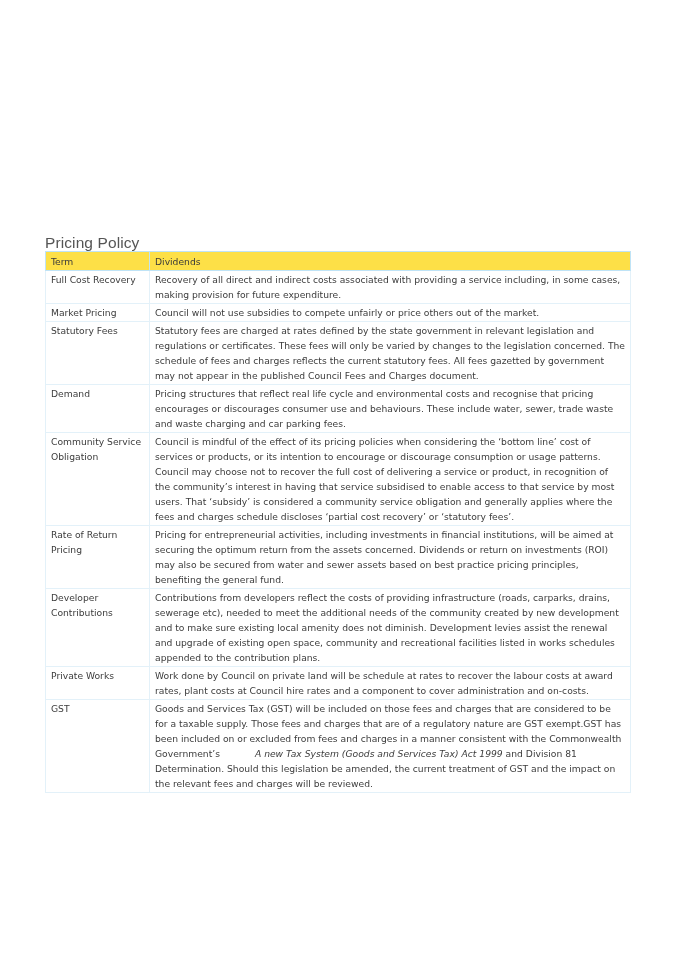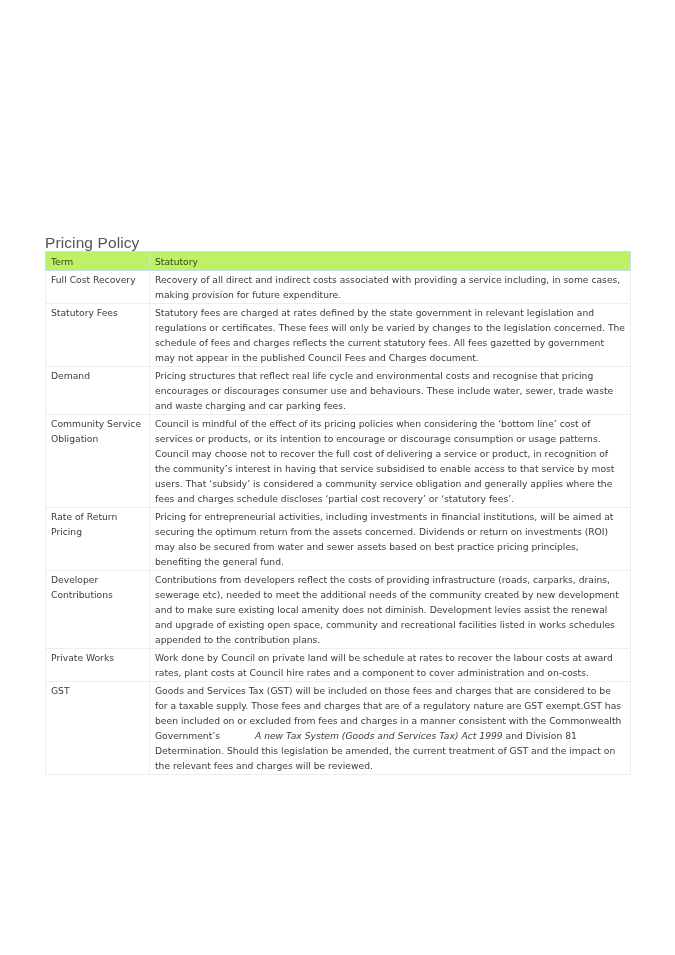--- a/index.html
+++ b/index.html
@@ -14,21 +14,21 @@
     }
     table.policy {
       position: absolute; left: 45px; top: 251px;
       width: 585px; border-collapse: collapse; table-layout: fixed;
       font-family: "DejaVu Sans", sans-serif; font-size: 9.2px; line-height: 15px;
       color: #3c3c3c;
     }
     table.policy col.c-term { width: 104px; }
     table.policy col.c-def { width: 481px; }
     table.policy th {
-      background: #bef264; color: #3a3a3a; font-weight: normal; text-align: left;
+      background: #fde047; color: #3a3a3a; font-weight: normal; text-align: left;
       padding: 1px 5px 1px 5px; height: 16px; border: 1px solid #bfe3f6;
     }
     table.policy td {
       vertical-align: top; padding: 1px 5px 1px 5px;
       border: 1px solid #e3f1f9;
     }
     table.policy td.term { padding-right: 3px; }
     .footer {
       position: absolute; right: 33px; top: 984px;
       font-family: "Liberation Sans", sans-serif; font-size: 15px; color: #222222;
@@ -41,27 +41,31 @@
 <h2 class="section-title">Pricing Policy</h2>
 
 <table class="policy">
   <colgroup>
       <col class="c-term">
       <col class="c-def">
     </colgroup>
   <thead>
     <tr>
       <th>Term</th>
-      <th>Statutory</th>
+      <th>Dividends</th>
     </tr>
   </thead>
   <tbody>
     <tr>
       <td class="term">Full Cost Recovery</td>
       <td>Recovery of all direct and indirect costs associated with providing a service including, in some cases, making provision for future expenditure.</td>
+    </tr>
+    <tr>
+      <td class="term">Market Pricing</td>
+      <td>Council will not use subsidies to compete unfairly or price others out of the market.</td>
     </tr>
     <tr>
       <td class="term">Statutory Fees</td>
       <td>Statutory fees are charged at rates defined by the state government in relevant legislation and regulations or certificates. These fees will only be varied by changes to the legislation concerned. The schedule of fees and charges reflects the current statutory fees. All fees gazetted by government may not appear in the published Council Fees and Charges document.</td>
     </tr>
     <tr>
       <td class="term">Demand</td>
       <td>Pricing structures that reflect real life cycle and environmental costs and recognise that pricing encourages or discourages consumer use and behaviours. These include water, sewer, trade waste and waste charging and car parking fees.</td>
     </tr>
     <tr>

